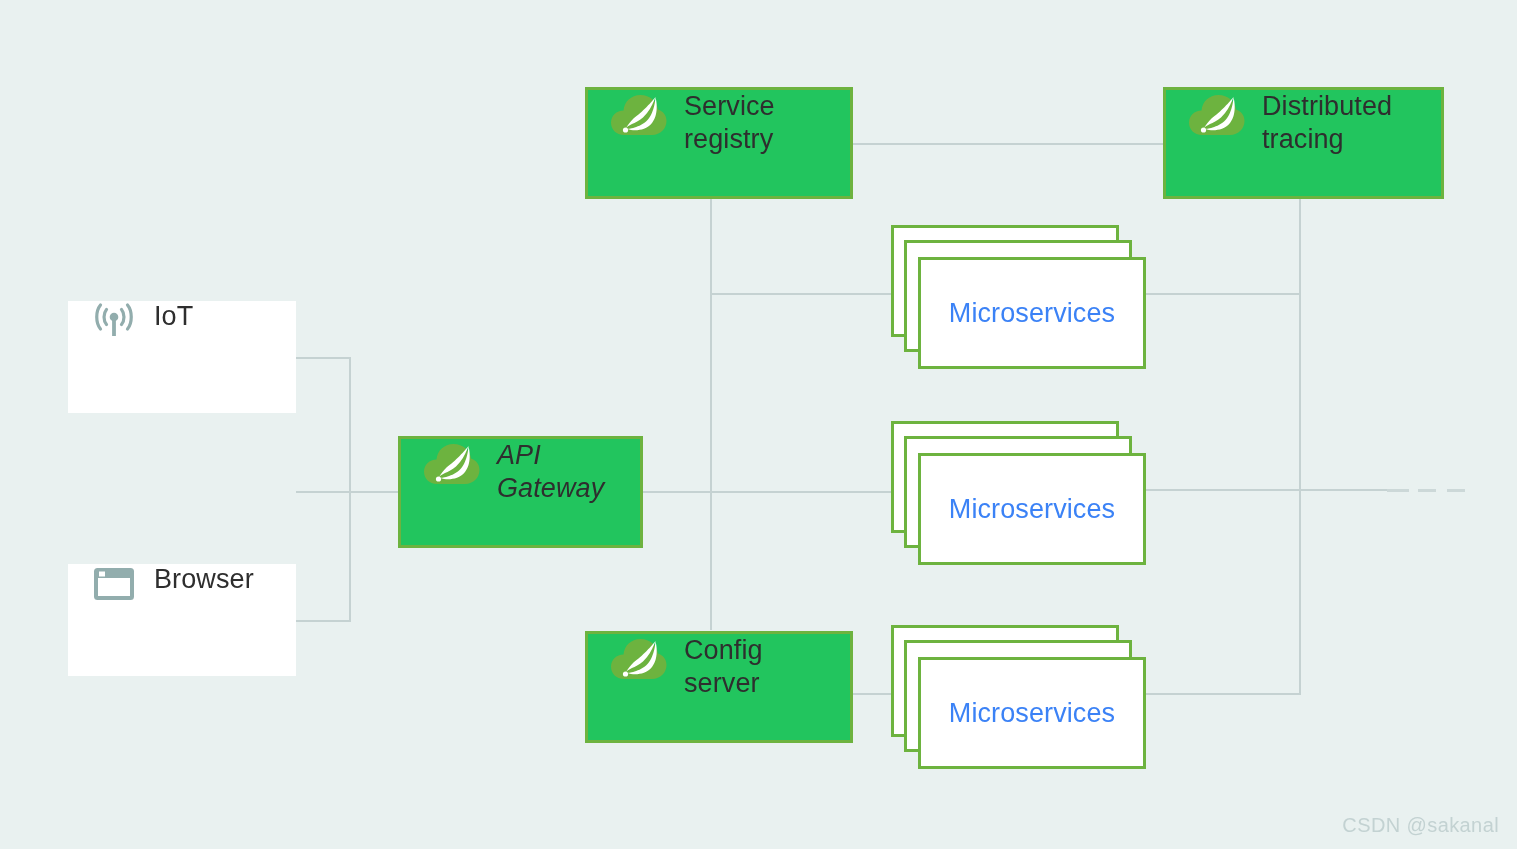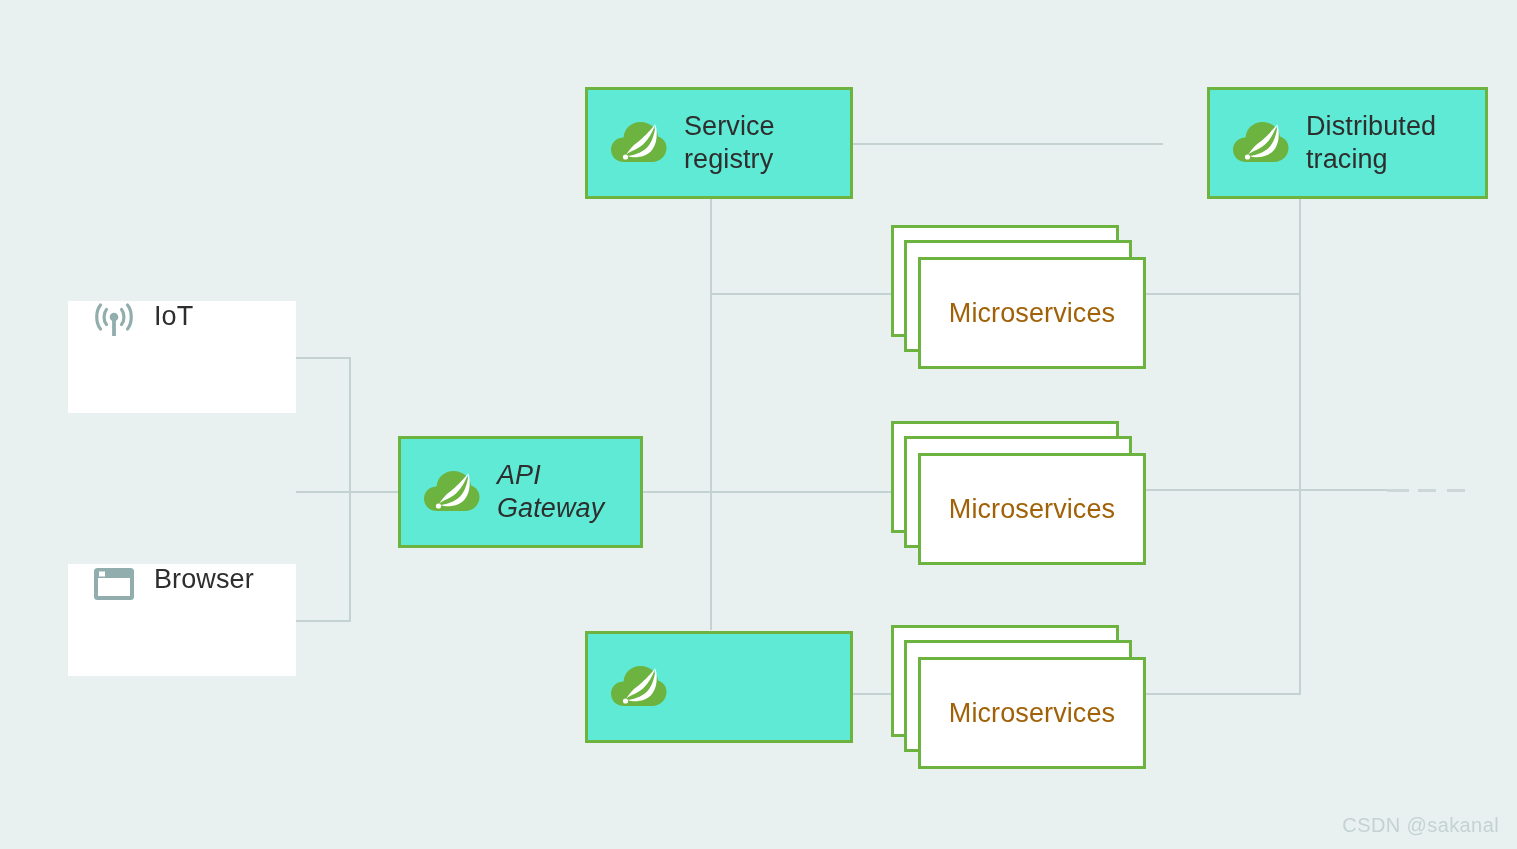--- a/index.html
+++ b/index.html
@@ -23,25 +23,24 @@
   .line.h { height: 2px; }
   .line.v { width: 2px; }
   .dash {
     position: absolute;
     height: 3px;
     background: #ccd8d8;
   }
   
   .node {
     position: absolute;
-    background: #5eead4;
+    background: #22c55e;
     border: 3px solid #6db33f;
     box-sizing: border-box;
     display: flex;
-    align-items: center;
   }
   .node .leaf {
     flex: 0 0 auto;
     margin-left: 22px;
     margin-right: 16px;
   }
   .node .label {
     font-size: 27px;
     line-height: 1.22;
     color: #2e2e2e;
@@ -84,21 +83,21 @@
   .ms-card.c2 { left: 13px; top: 15px; }
   .ms-card.c3 {
     left: 27px;
     top: 32px;
     display: flex;
     align-items: center;
     justify-content: center;
   }
   .ms-card .label {
     font-size: 27px;
-    color: #a16207;
+    color: #3b82f6;
     letter-spacing: 0.1px;
   }
   
   #watermark {
     position: absolute;
     right: 18px;
     bottom: 12px;
     font-size: 20px;
     color: #c3d2d2;
     letter-spacing: 0.4px;
@@ -167,21 +166,21 @@
       <svg width="58" height="48" viewBox="0 0 58 48" aria-hidden="true">
         <path d="M14.5 45 C5.5 45 1 39 1 32.5 C1 25.5 6.5 20.5 13.5 20.5 C14 12 21 5 30.5 5 C40 5 47 11.5 48 19.5 C53 21 56.5 25.5 56.5 31 C56.5 38.5 50.5 45 42 45 Z" fill="#6db33f"></path>
         <path d="M45.5 7 C45.5 7 41 20.5 33 27.5 C25 34.5 17.5 34 15.5 39.5 C15.5 39.5 18.5 32 26.5 26 C36 19 45.5 7 45.5 7 Z M45.5 7 C45.5 7 50 23 42 33 C35 41.5 23 41 17.5 39 C17.5 39 30 38 37.5 30 C45 22 45.5 7 45.5 7 Z" fill="#ffffff"></path>
         <circle cx="15.5" cy="40" r="2.6" fill="#ffffff"></circle>
       </svg>
     </span>
     <span class="label">Service
 registry</span>
   </div>
 
-  <div class="node" style="left:1163px; top:87px; width:281px; height:112px;margin-left:44px;">
+  <div class="node" style="left:1163px; top:87px; width:281px; height:112px;">
     <span class="leaf">
       <svg width="58" height="48" viewBox="0 0 58 48" aria-hidden="true">
         <path d="M14.5 45 C5.5 45 1 39 1 32.5 C1 25.5 6.5 20.5 13.5 20.5 C14 12 21 5 30.5 5 C40 5 47 11.5 48 19.5 C53 21 56.5 25.5 56.5 31 C56.5 38.5 50.5 45 42 45 Z" fill="#6db33f"></path>
         <path d="M45.5 7 C45.5 7 41 20.5 33 27.5 C25 34.5 17.5 34 15.5 39.5 C15.5 39.5 18.5 32 26.5 26 C36 19 45.5 7 45.5 7 Z M45.5 7 C45.5 7 50 23 42 33 C35 41.5 23 41 17.5 39 C17.5 39 30 38 37.5 30 C45 22 45.5 7 45.5 7 Z" fill="#ffffff"></path>
         <circle cx="15.5" cy="40" r="2.6" fill="#ffffff"></circle>
       </svg>
     </span>
     <span class="label">Distributed
 tracing</span>
   </div>
@@ -199,20 +198,22 @@
   </div>
 
   <div class="node" style="left:585px; top:631px; width:268px; height:112px;">
     <span class="leaf">
       <svg width="58" height="48" viewBox="0 0 58 48" aria-hidden="true">
         <path d="M14.5 45 C5.5 45 1 39 1 32.5 C1 25.5 6.5 20.5 13.5 20.5 C14 12 21 5 30.5 5 C40 5 47 11.5 48 19.5 C53 21 56.5 25.5 56.5 31 C56.5 38.5 50.5 45 42 45 Z" fill="#6db33f"></path>
         <path d="M45.5 7 C45.5 7 41 20.5 33 27.5 C25 34.5 17.5 34 15.5 39.5 C15.5 39.5 18.5 32 26.5 26 C36 19 45.5 7 45.5 7 Z M45.5 7 C45.5 7 50 23 42 33 C35 41.5 23 41 17.5 39 C17.5 39 30 38 37.5 30 C45 22 45.5 7 45.5 7 Z" fill="#ffffff"></path>
         <circle cx="15.5" cy="40" r="2.6" fill="#ffffff"></circle>
       </svg>
     </span>
+    <span class="label">Config
+server</span>
   </div>
 
   <div class="ms-stack" style="left:891px; top:225px;">
     <div class="ms-card c1"></div>
     <div class="ms-card c2"></div>
     <div class="ms-card c3">
       <span class="label">Microservices</span>
     </div>
   </div>
 

